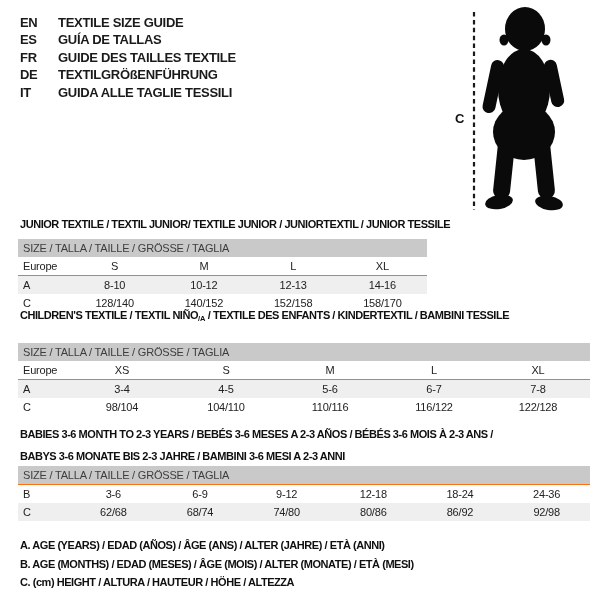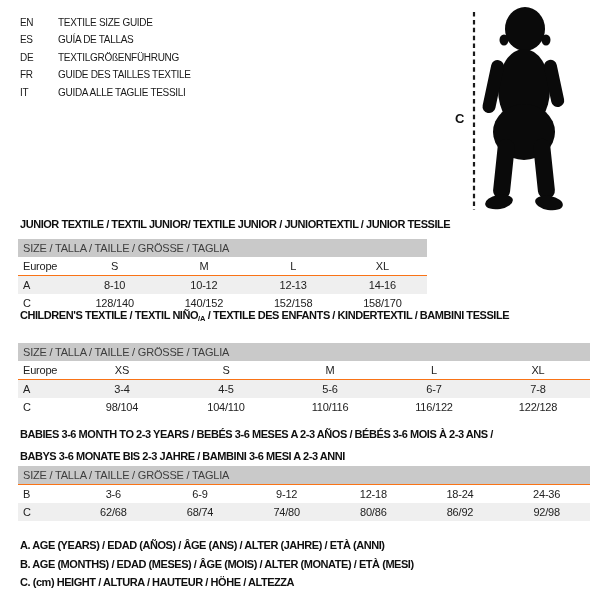--- a/index.html
+++ b/index.html
@@ -2,21 +2,21 @@
 <html><head>
 <meta charset="utf-8">
 <style>
   html,body{margin:0;padding:0;background:#fff;}
   .page{
     position:relative;width:600px;height:600px;background:#ffffff;
     font-family:"Liberation Sans",sans-serif;color:#1a1a1a;overflow:hidden;
   }
   
   .lang-header{position:absolute;left:20px;top:14px;}
-  .lang-row{display:flex;line-height:17.4px;font-weight:normal;font-size:10px;letter-spacing:-0.3px;white-space:nowrap;}
+  .lang-row{display:flex;line-height:17.4px;font-weight:bold;font-size:13px;letter-spacing:-0.3px;white-space:nowrap;}
   .lang-code{width:38px;flex:0 0 38px;}
   
   .figure-svg{position:absolute;left:452px;top:4px;}
   .figure-svg text{font-family:"Liberation Sans",sans-serif;font-weight:bold;font-size:13px;fill:#111;}
   
   .section-title{position:absolute;left:20px;font-size:11px;font-weight:bold;letter-spacing:-0.45px;white-space:nowrap;color:#0f0f0f;}
   #s1-title{top:218px;}
   #s2-title{top:309px;}
   #s3-title{top:423px;line-height:22px;}
   .sub{font-size:7.5px;vertical-align:-2px;letter-spacing:-0.2px;}
@@ -41,26 +41,26 @@
   <div class="lang-header">
     <div class="lang-row">
       <span class="lang-code">EN</span>
       <span class="lang-title">TEXTILE SIZE GUIDE</span>
     </div>
     <div class="lang-row">
       <span class="lang-code">ES</span>
       <span class="lang-title">GUÍA DE TALLAS</span>
     </div>
     <div class="lang-row">
+      <span class="lang-code">FR</span>
+      <span class="lang-title">GUIDE DES TAILLES TEXTILE</span>
+    </div>
+    <div class="lang-row">
       <span class="lang-code">DE</span>
       <span class="lang-title">TEXTILGRÖßENFÜHRUNG</span>
-    </div>
-    <div class="lang-row">
-      <span class="lang-code">FR</span>
-      <span class="lang-title">GUIDE DES TAILLES TEXTILE</span>
     </div>
     <div class="lang-row">
       <span class="lang-code">IT</span>
       <span class="lang-title">GUIDA ALLE TAGLIE TESSILI</span>
     </div>
   </div>
 
   <svg class="figure-svg" width="145" height="212" viewBox="0 0 145 212">
     <line x1="22" y1="8" x2="22" y2="206" stroke="#1a1a1a" stroke-width="2.2" stroke-dasharray="4.5 3.4"></line>
     <text x="3" y="119">C</text>

